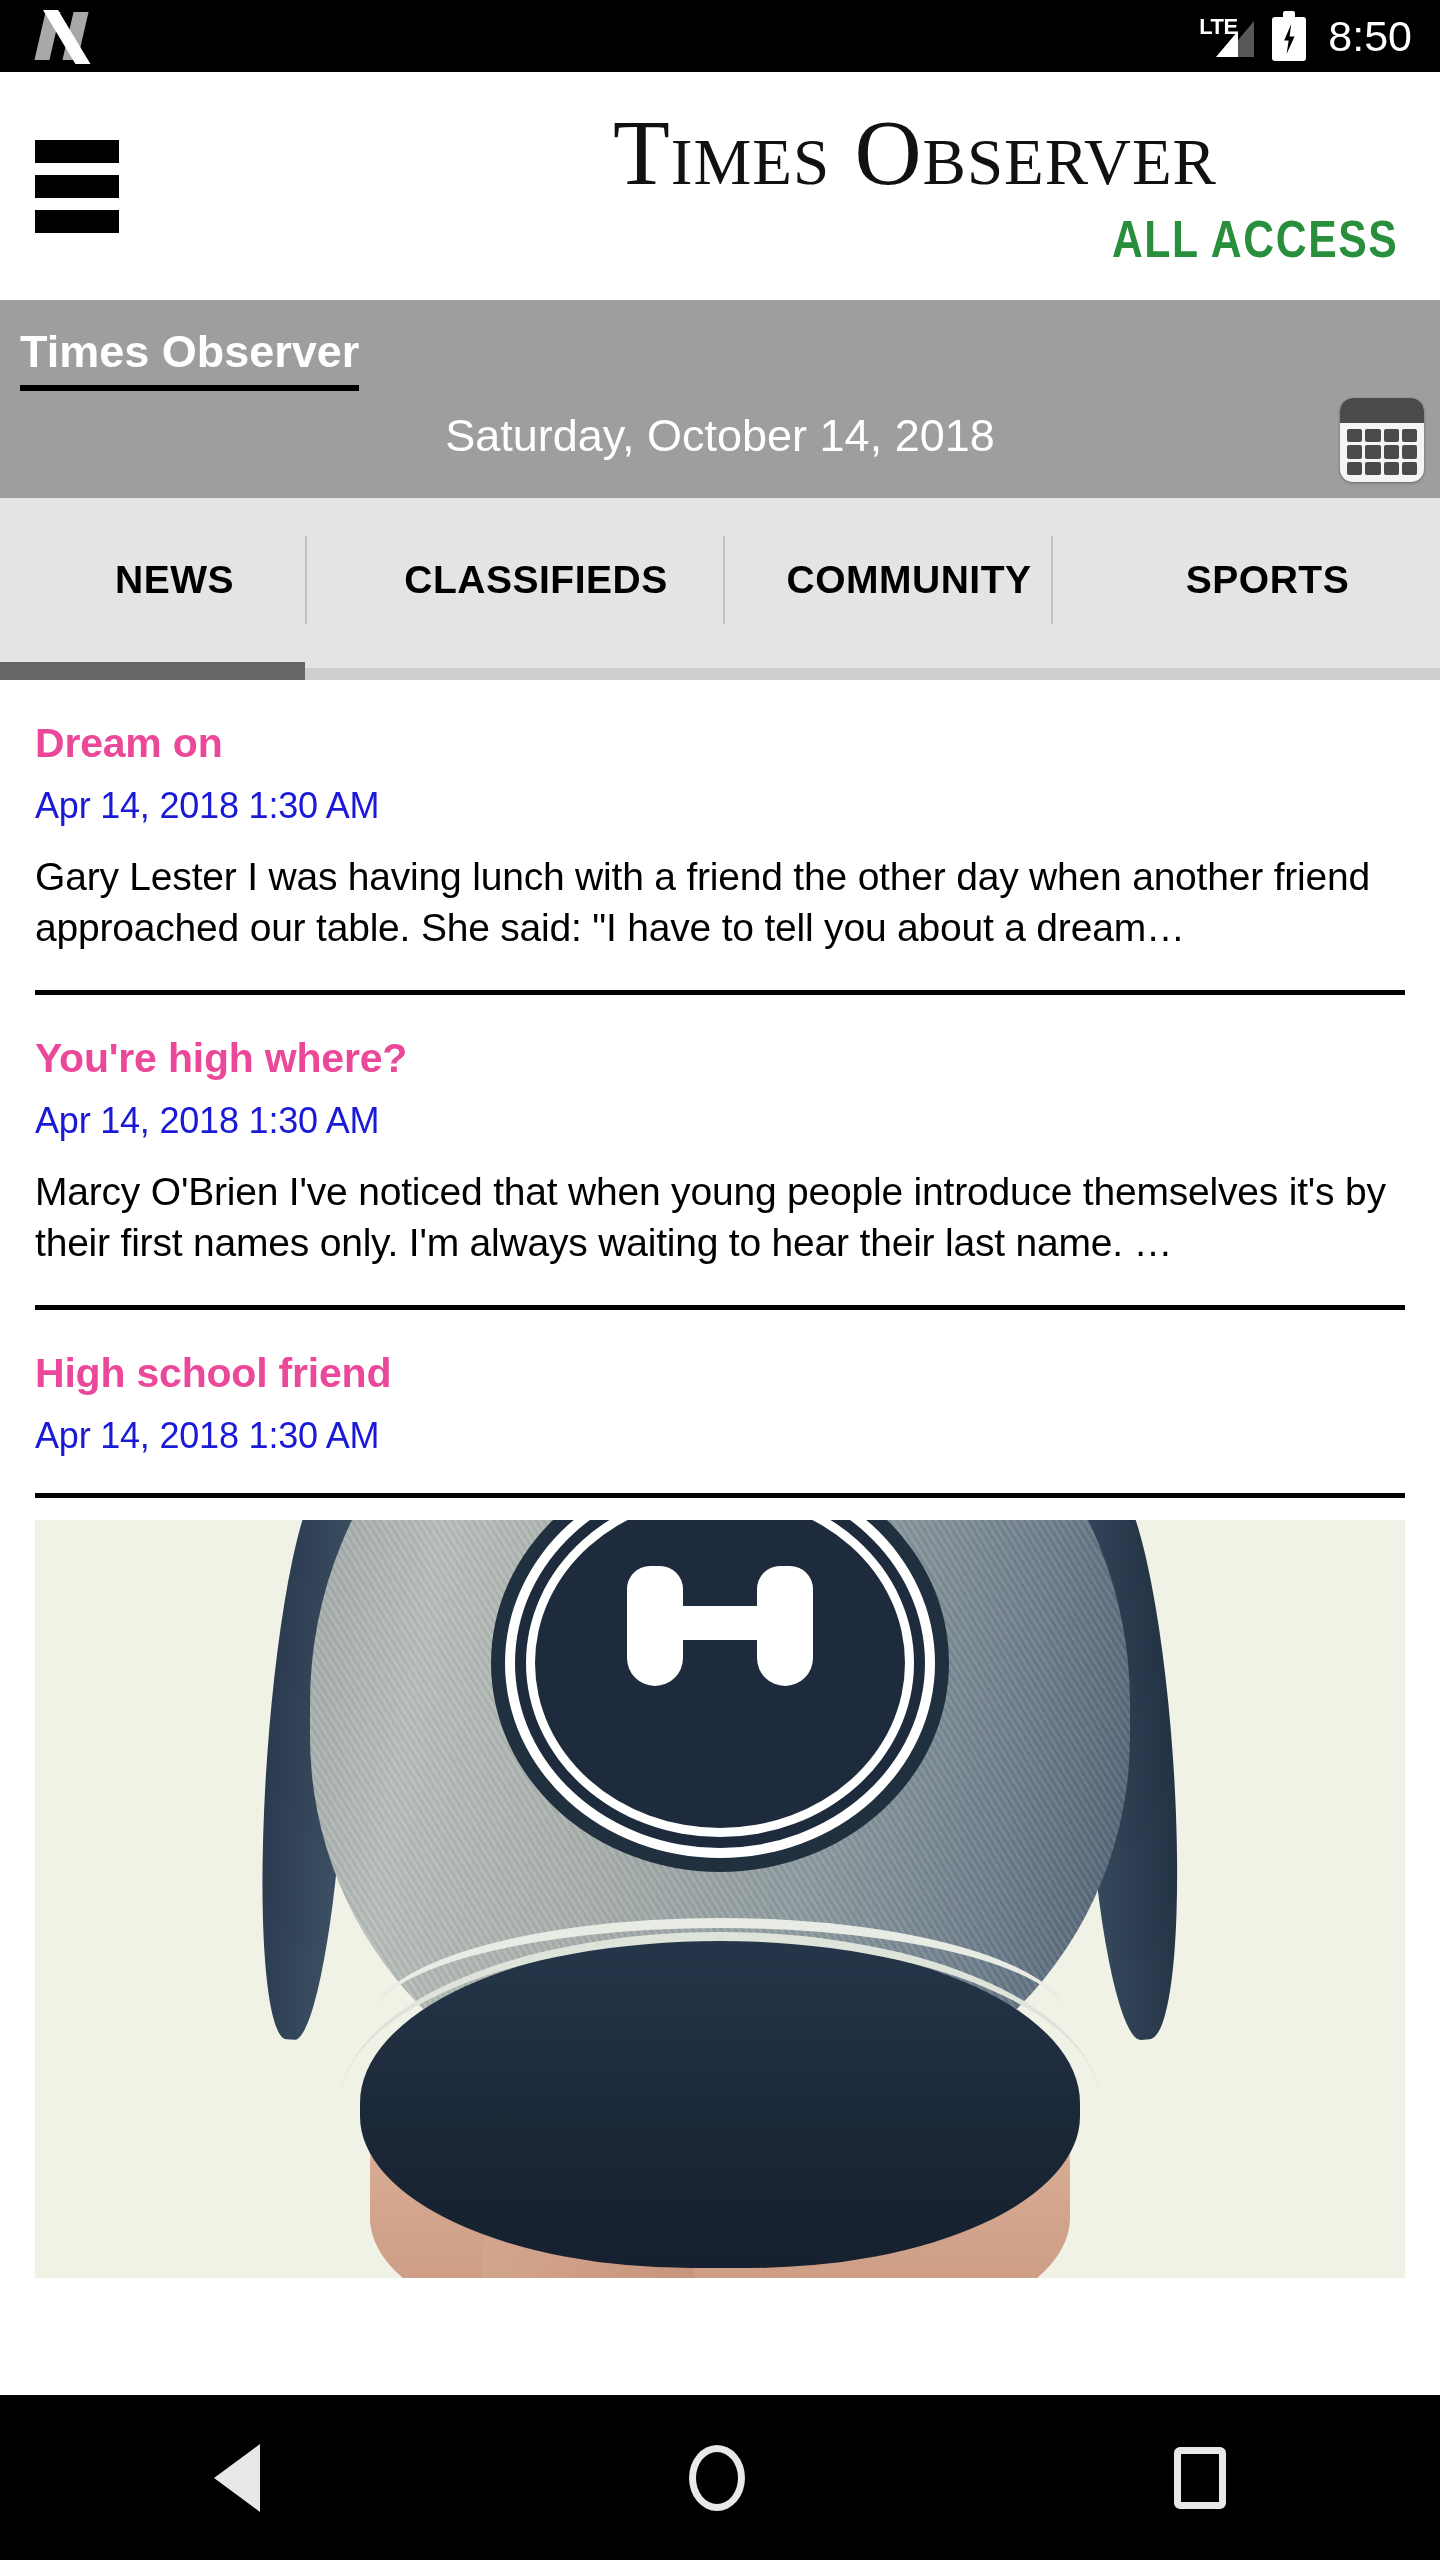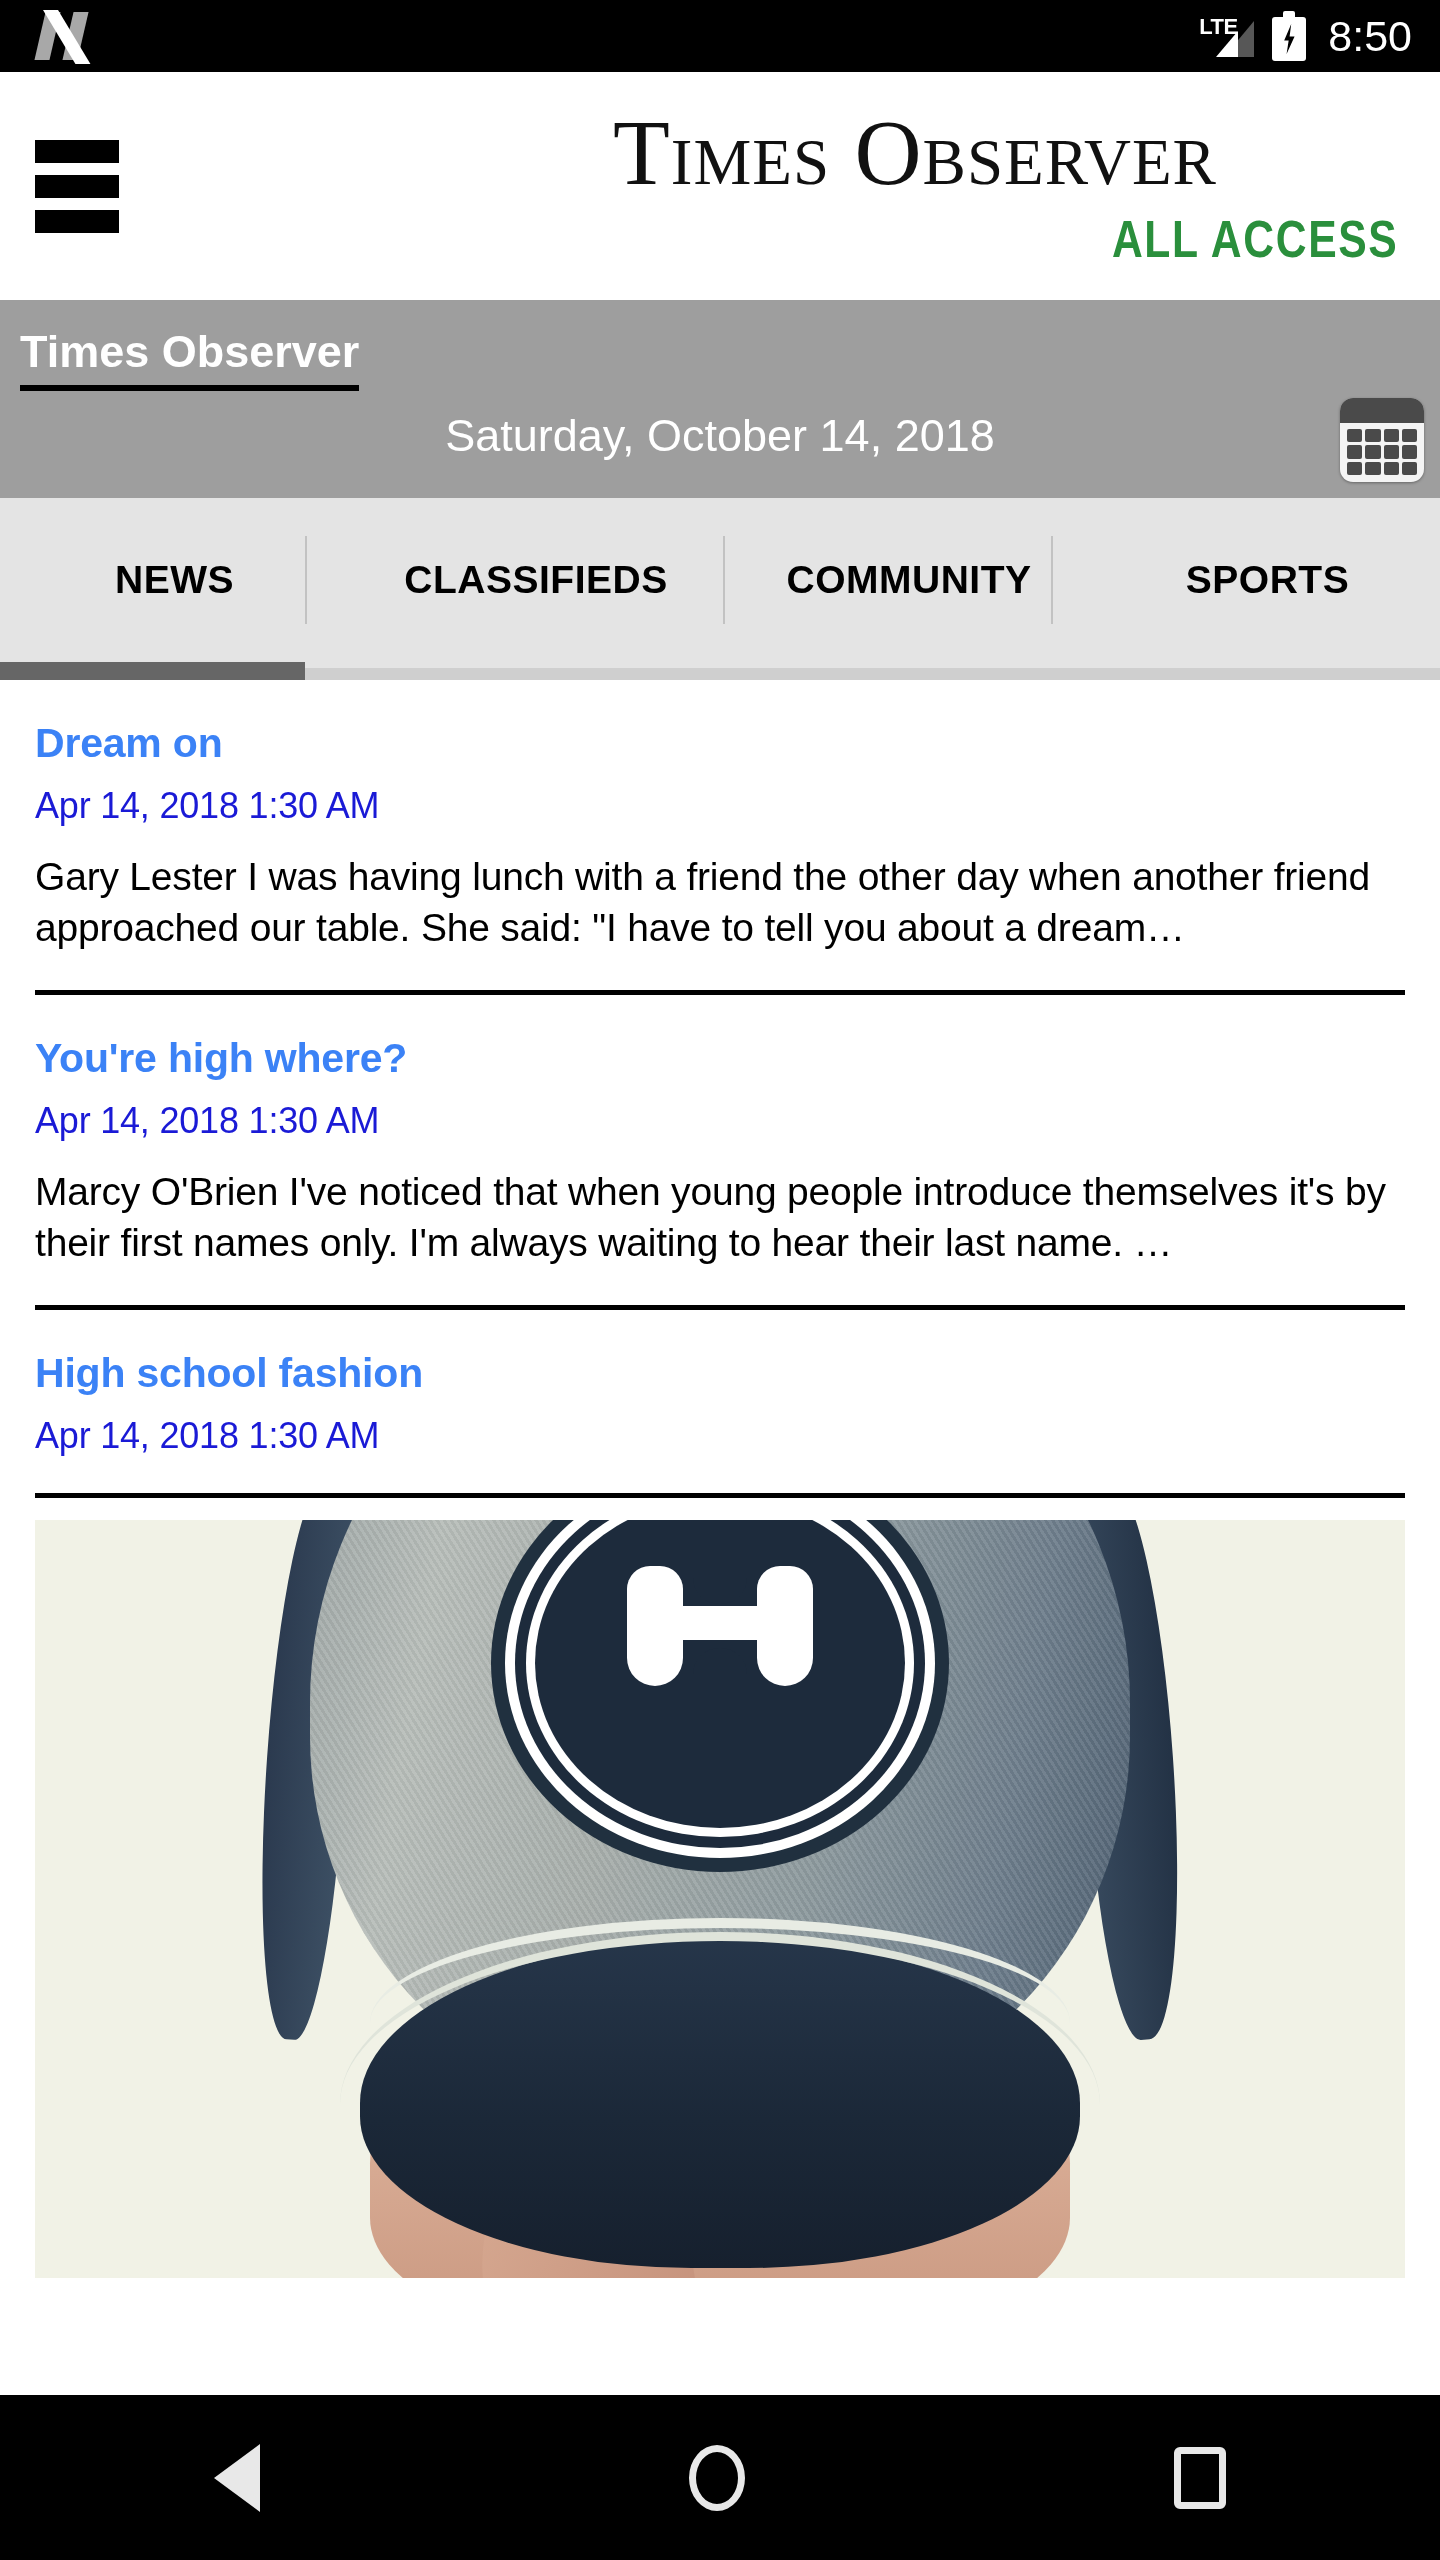--- a/index.html
+++ b/index.html
@@ -146,21 +146,21 @@
     position:absolute; left:0; top:164px; width:305px; height:18px; background:#666666;
   }
   .tab-track{
     position:absolute; left:305px; top:170px; width:1135px; height:12px; background:#cfcfcf;
   }
 
   
   .list{ position:absolute; left:0; top:680px; width:1440px; }
   .article{ position:relative; padding:0 35px; }
   .art-title{
-    font-size:41px; font-weight:bold; color:#3b82f6; letter-spacing:-0.2px;
+    font-size:41px; font-weight:bold; color:#ec4899; letter-spacing:-0.2px;
     padding-top:40px;
   }
   .art-date{
     font-size:36px; color:#1a1ad6; padding-top:18px; letter-spacing:-0.2px;
   }
   .art-excerpt{
     font-size:39px; color:#000; line-height:1.32; padding-top:24px;
     letter-spacing:-0.2px;
   }
   .art-rule{
@@ -388,21 +388,21 @@
     </div>
 
     <div class="article">
       <div class="art-title">You're high where?</div>
       <div class="art-date">Apr 14, 2018 1:30 AM</div>
       <div class="art-excerpt">Marcy O'Brien I've noticed that when young people introduce themselves it's by their first names only. I'm always waiting to hear their last name. …</div>
       <div class="art-rule"></div>
     </div>
 
     <div class="article">
-      <div class="art-title">High school fashion</div>
+      <div class="art-title">High school friend</div>
       <div class="art-date">Apr 14, 2018 1:30 AM</div>
       <div class="art-rule"></div>
     </div>
 
     <div class="photo-wrap">
       <div class="photo">
         <div class="ph-bg"></div>
         <div class="cap-left"></div>
         <div class="cap-right"></div>
         <div class="cap-dome"></div>

